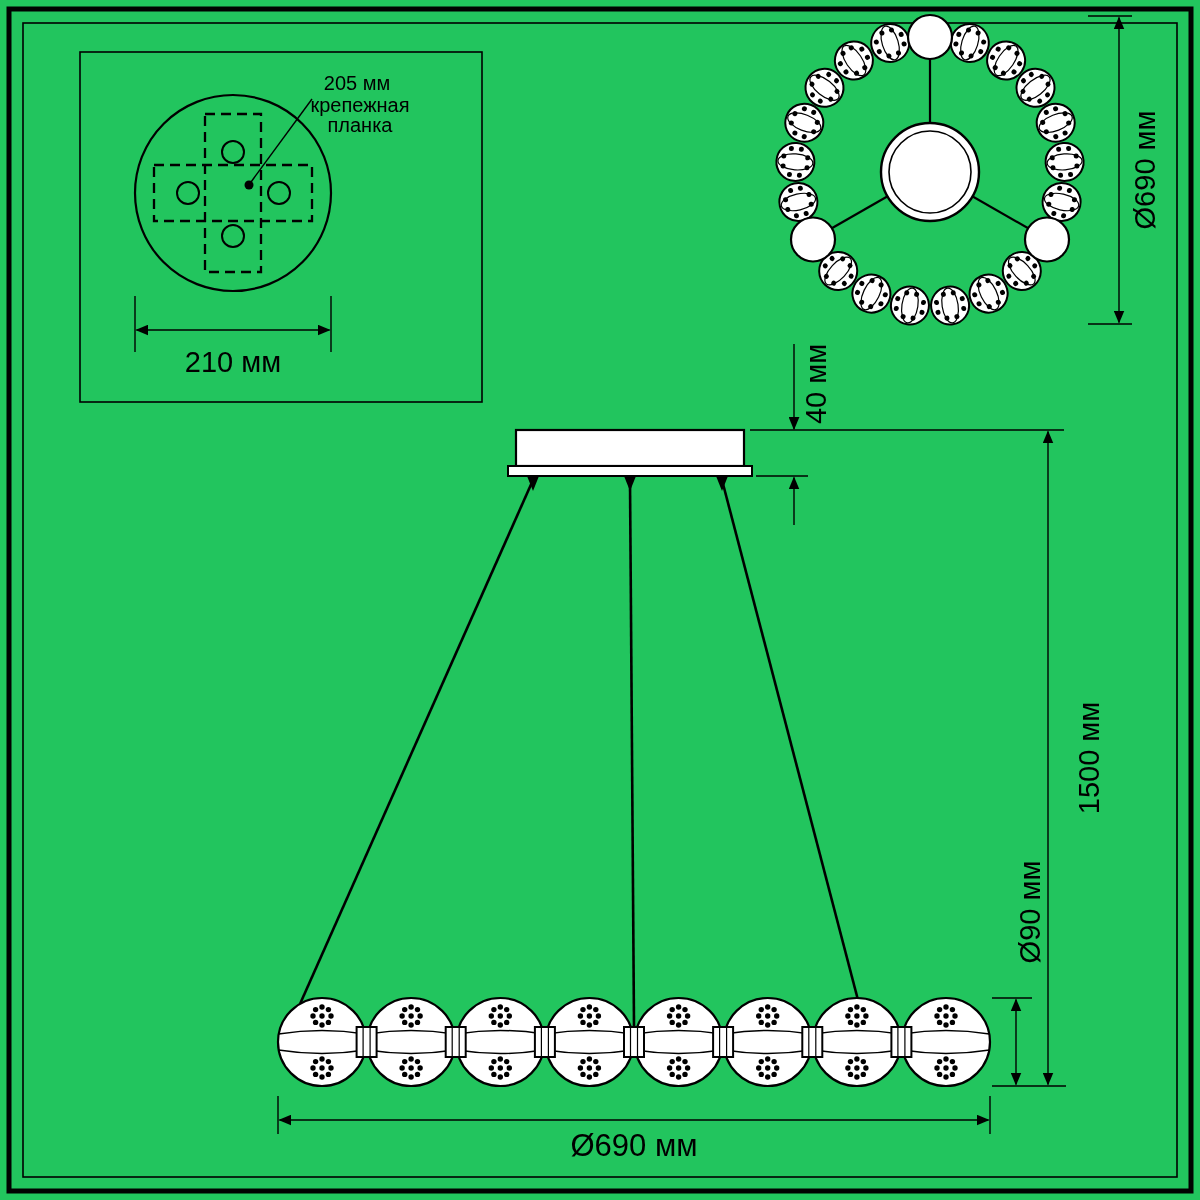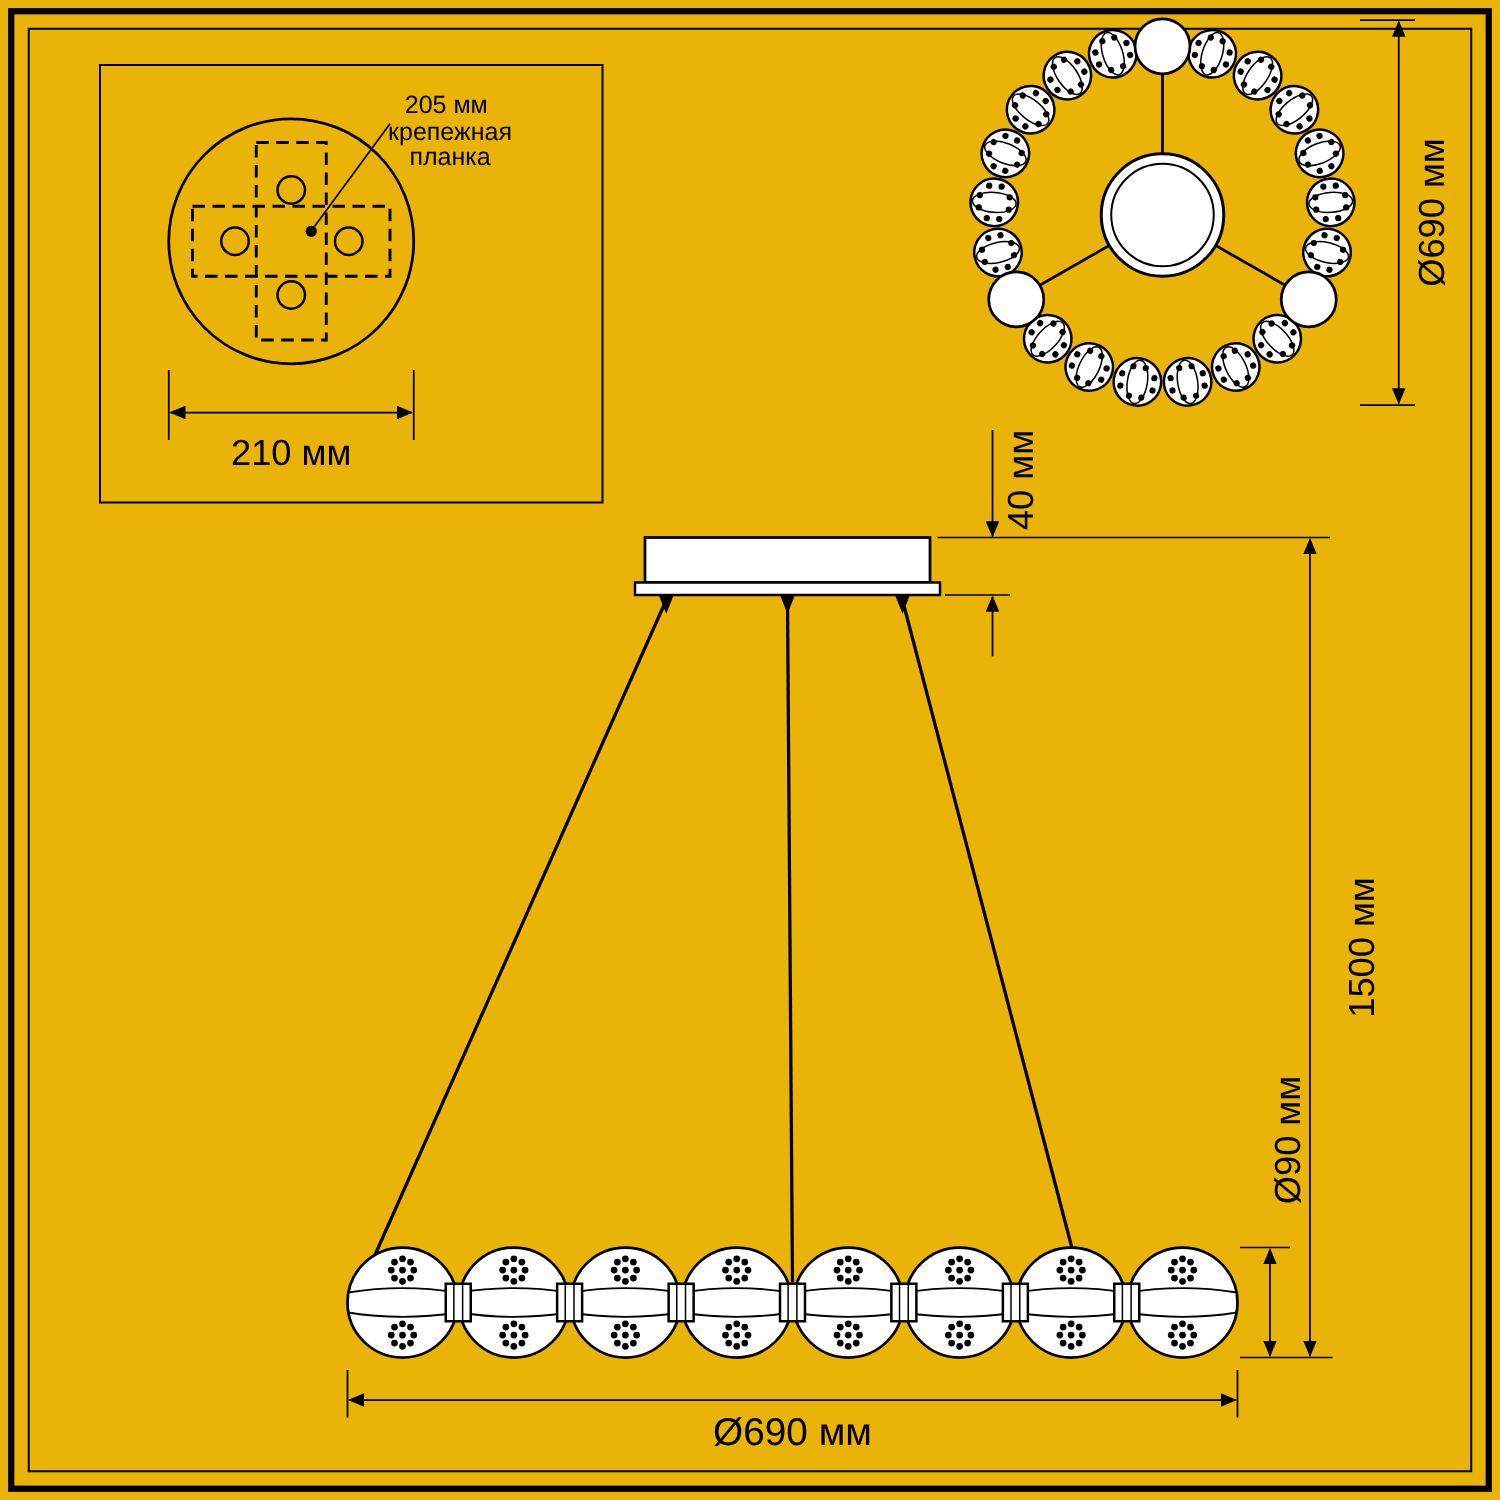--- a/index.html
+++ b/index.html
@@ -1,16 +1,16 @@
 <!DOCTYPE html>
 <html><head>
 <meta charset="utf-8">
 <style>
   html,body{margin:0;padding:0;background:#fff;}
-  .stage{width:1200px;height:1200px;position:relative;background:#eab308;}
+  .stage{width:1200px;height:1200px;position:relative;background:#22c55e;}
   svg{display:block;}
   .lbl{font-family:"Liberation Sans",sans-serif;fill:#000;}
   .dim{font-size:29px;}
   .dim-lg{font-size:31px;}
   .note{font-size:20px;}
   .ln{stroke:#000;fill:none;}
 </style>
 </head>
 <body>
 

